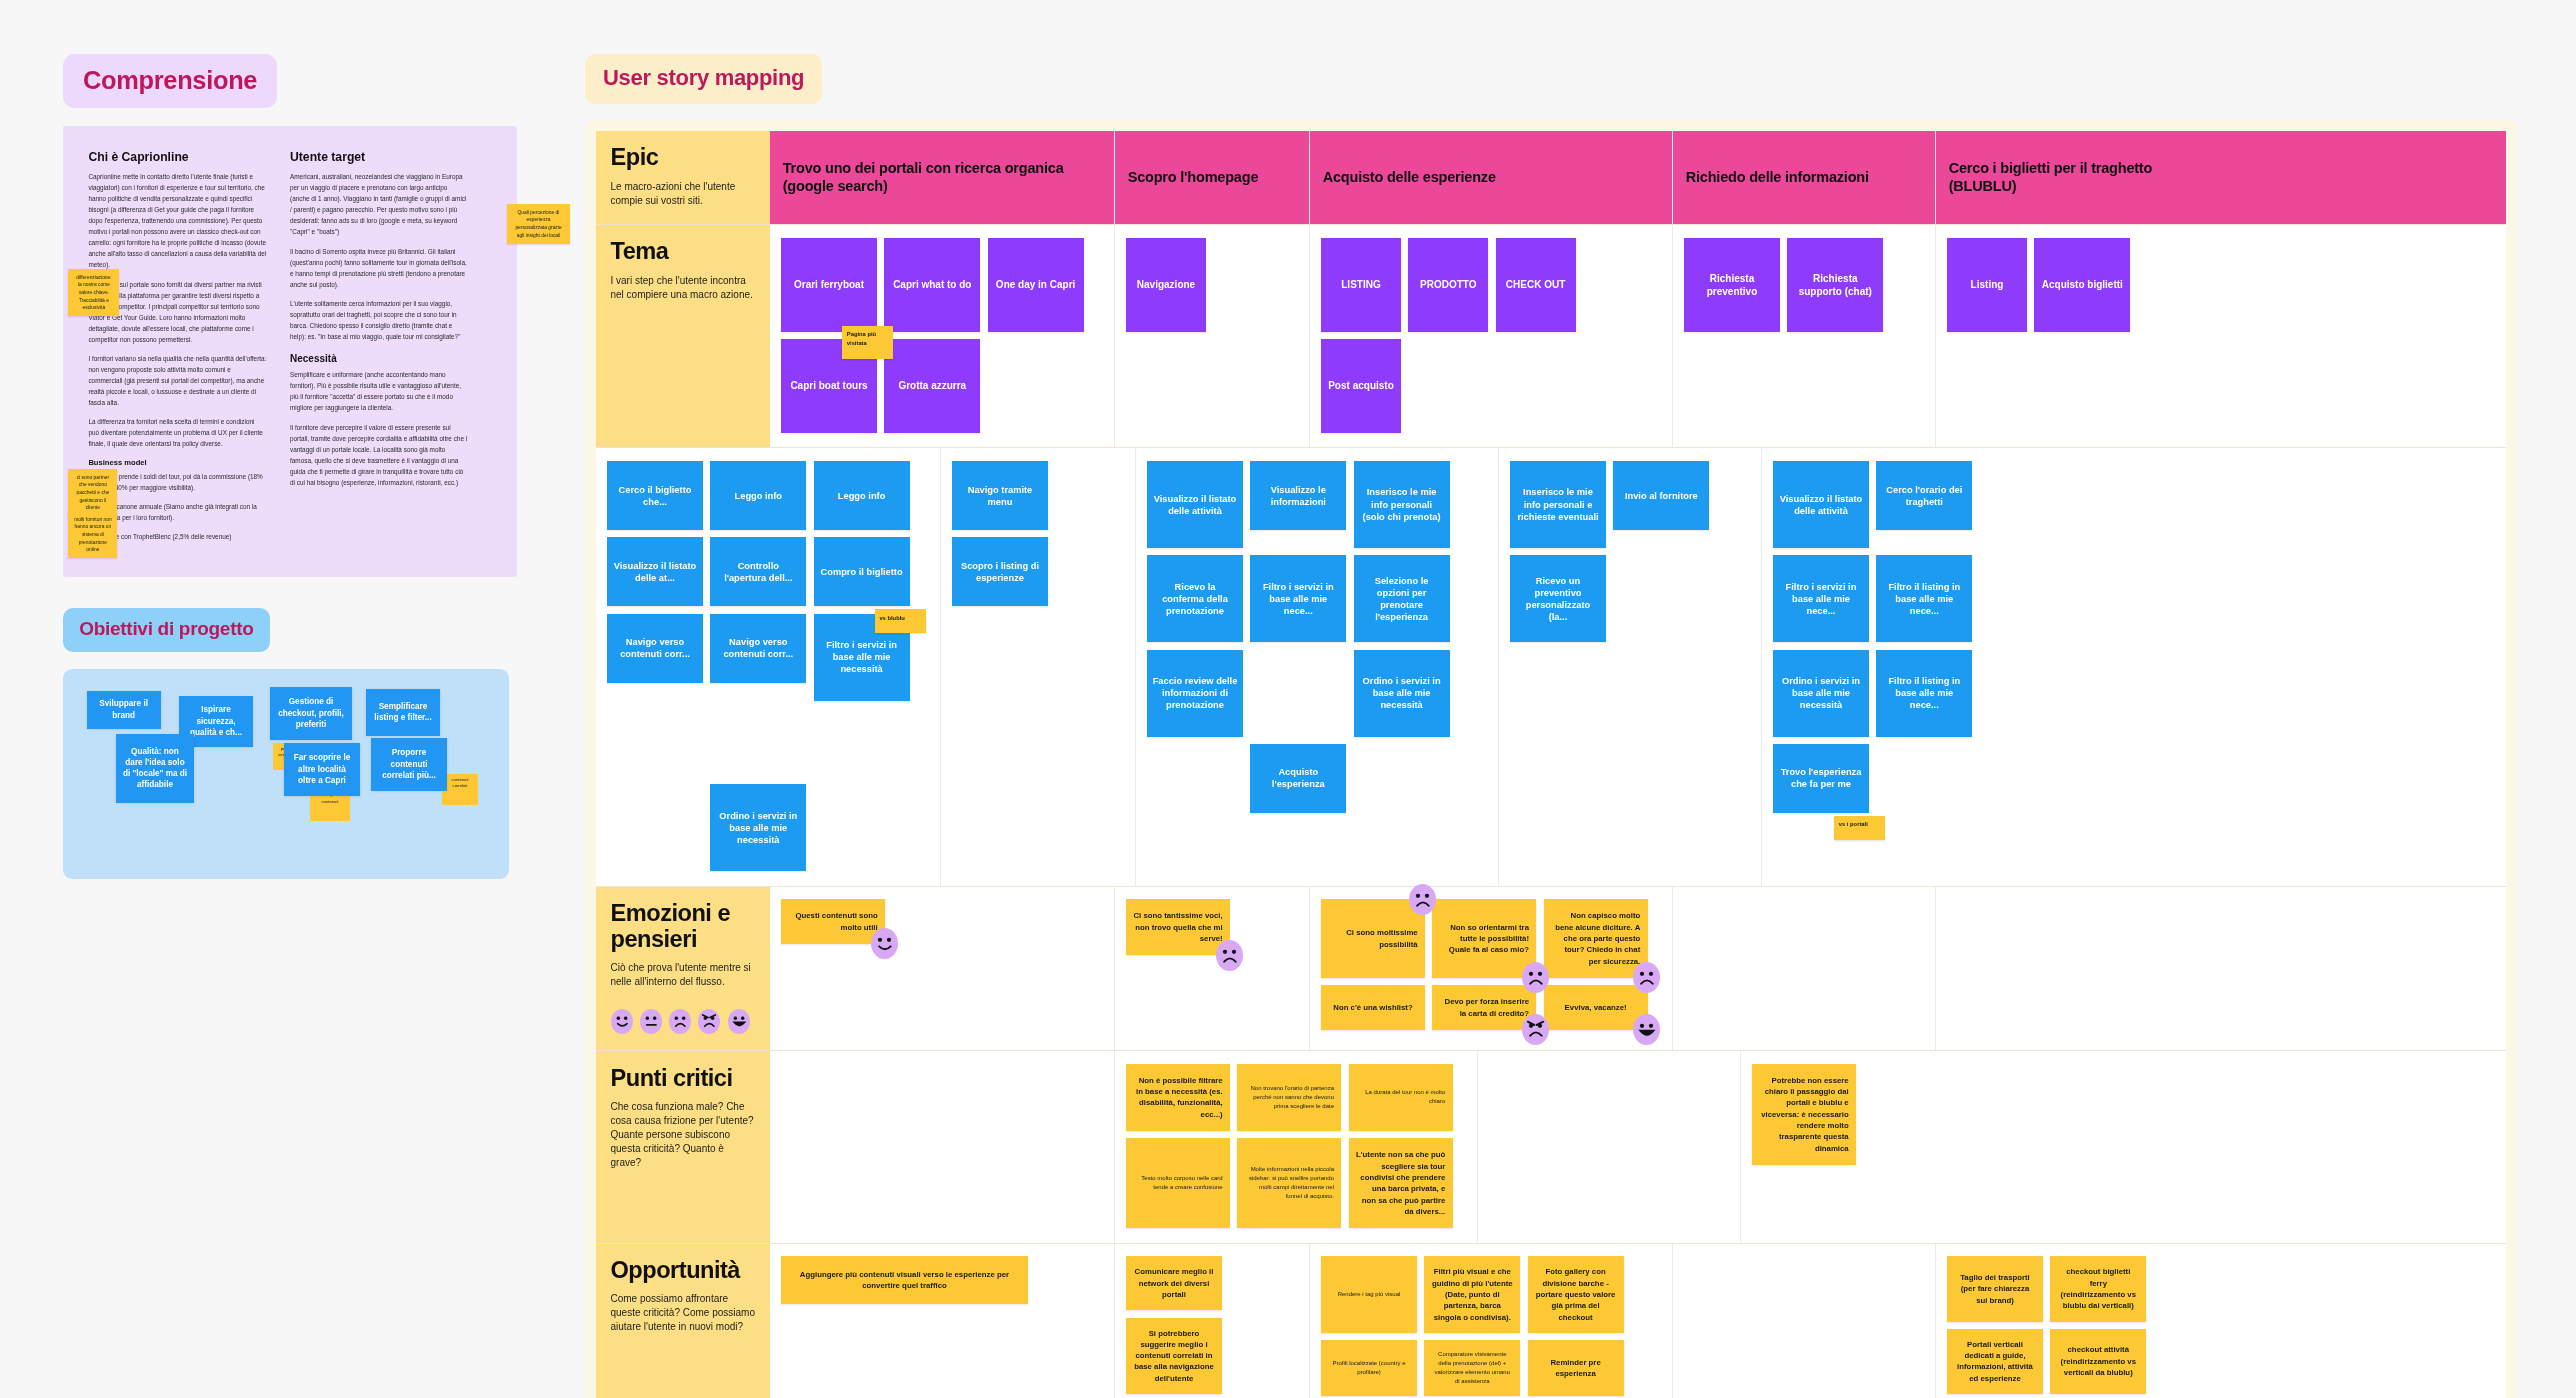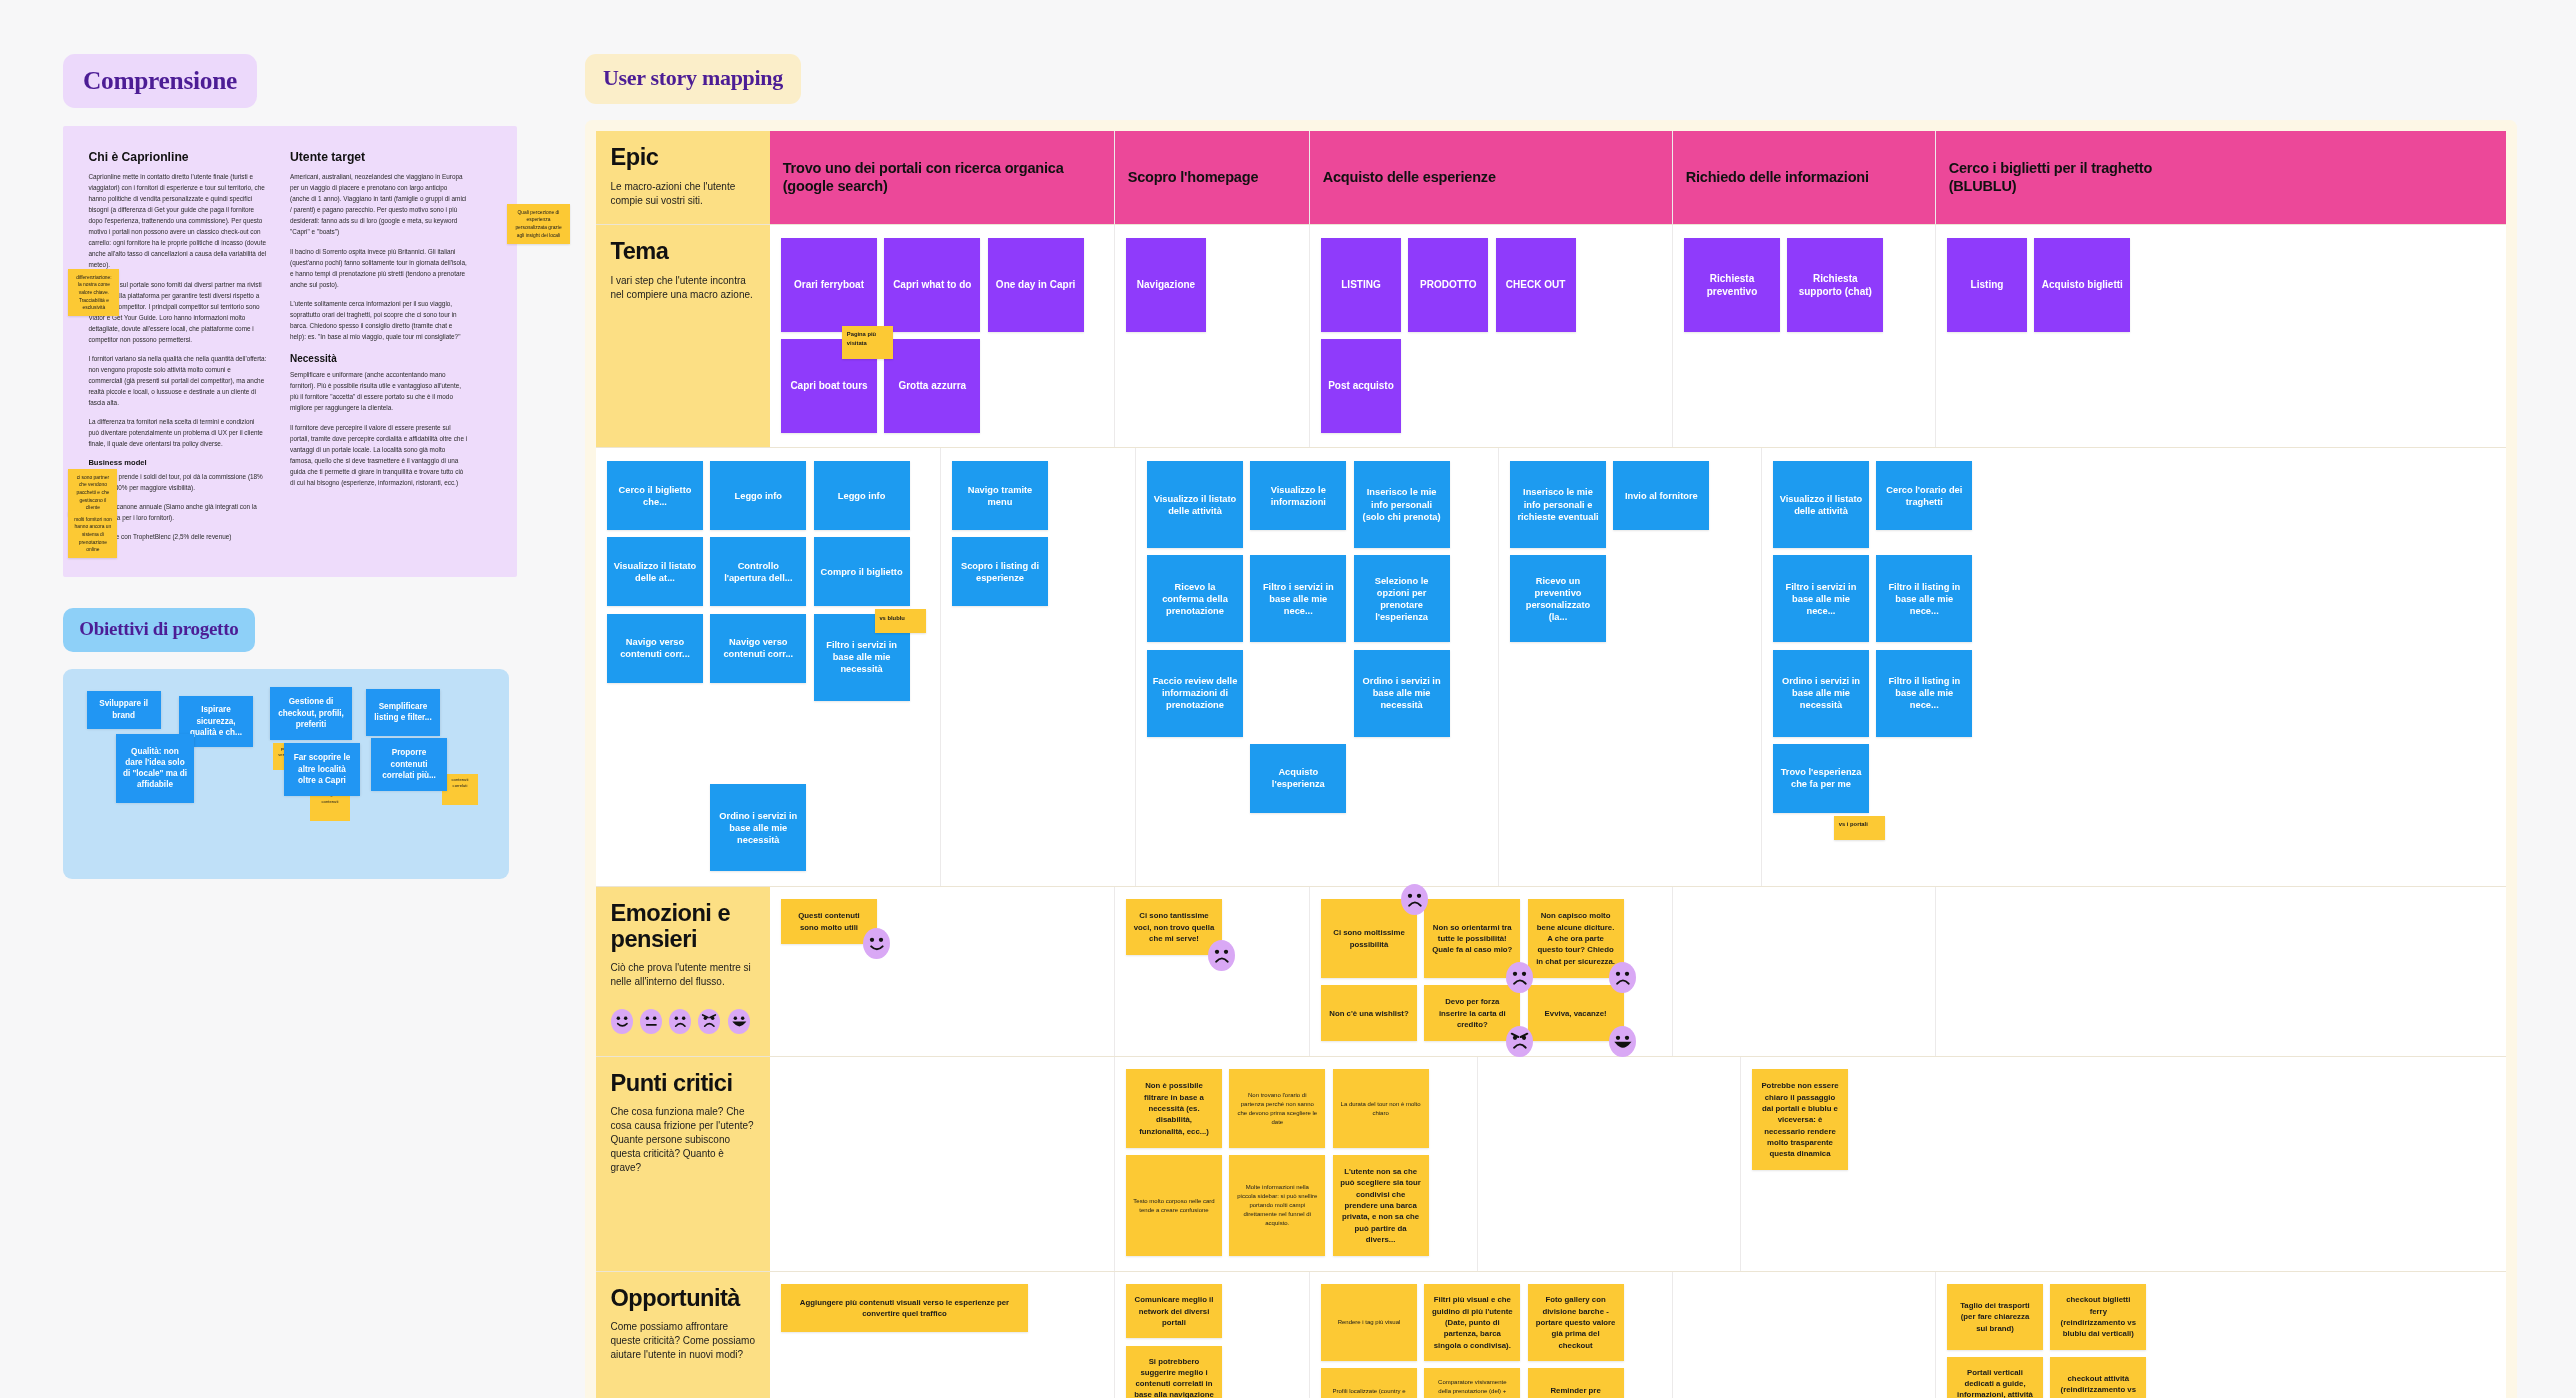--- a/index.html
+++ b/index.html
@@ -10,22 +10,21 @@
     overflow: hidden;
   }
   .board { position: relative; width: 2576px; height: 1399px; }
 
   
   .pill {
     display: inline-block;
     border-radius: 12.7px;
     font-weight: 700;
     letter-spacing: -0.3px;
-    color: #4c1d95;
-    font-family: Liberation Serif, serif;
+    color: #be185d;
   }
 
   
   .left-col { position: absolute; left: 63px; top: 54px; width: 454px; }
 
   .pill-comprensione {
     background: #ecd9fb;
     font-size: 25.4px;
     padding: 11.8px 20px 13.6px;
     border-radius: 11.8px;
@@ -182,21 +181,21 @@
     width: 51px;
     z-index: 5;
     text-align: left;
     font-weight: 600;
     box-shadow: 0 0.9px 1.8px rgba(0,0,0,.12);
   }
 
   .emoji-strip { display: flex; gap: 7.3px; margin-top: 20px; }
   .emoji-strip .emoji { position: static; width: 22px; height: 24.5px; font-size: 13.6px; }
 
-  .pc-note  { width: 96px; padding: 11px 7.3px; }
+  .pc-note  { width: 104px; padding: 11px 7.3px; text-align: right; }
   .op-note  { width: 96px; padding: 10px 7.3px; }
   .op-wide  { width: 247px; padding: 12.7px 9px; }
 </style>
 </head>
 <body>
 
 <div class="board">
 
   <div class="left-col">
 

